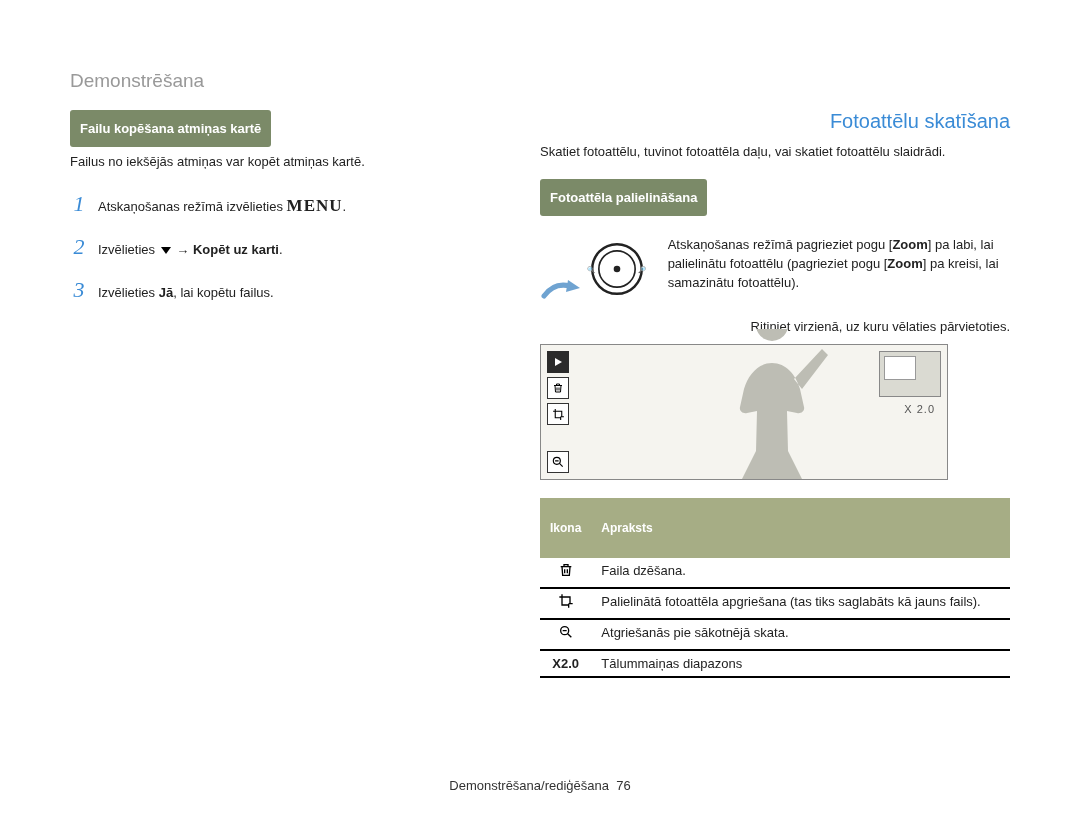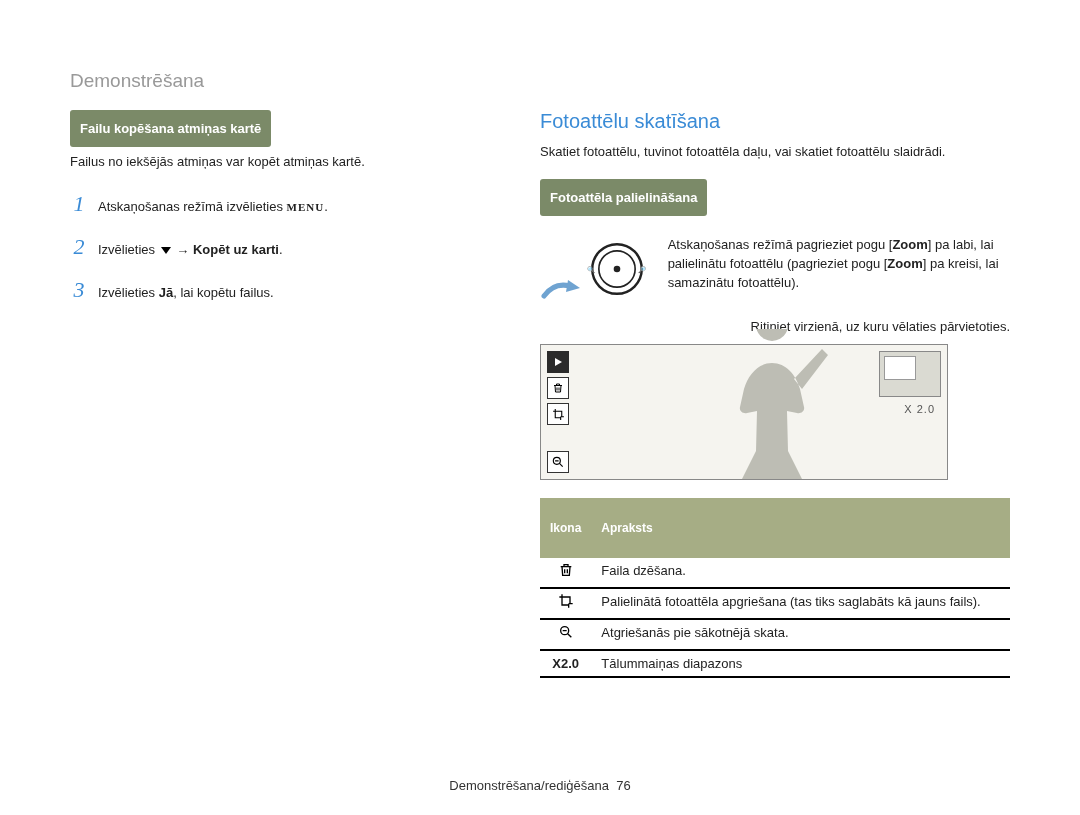--- a/index.html
+++ b/index.html
@@ -44,23 +44,23 @@
     width: 18px;
     text-align: center;
     flex-shrink: 0;
   }
   ol.steps li .txt { flex: 1; }
   .menu-glyph {
     font-family: Georgia, serif;
     font-variant: small-caps;
     letter-spacing: 1px;
     font-weight: 700;
-    font-size: 11px;
-  }
-  .title-blue { color: #3a8bd6; font-size: 20px; margin-bottom: 10px; }
+    font-size: 17px;
+  }
+  .title-blue { color: #3a8bd6; font-size: 20px; margin-bottom: 10px; text-align: right; }
   .zoom-instr { display: flex; gap: 18px; align-items: flex-start; margin: 14px 0 14px 0; }
   .dial-block { flex-shrink: 0; }
   .dial-arrow { margin-bottom: 2px; }
   .dial { position: relative; width: 66px; height: 66px; }
   .screen-preview {
     width: 408px;
     height: 136px;
     border: 1px solid #888;
     margin: 10px 0 18px 0;
     position: relative;

